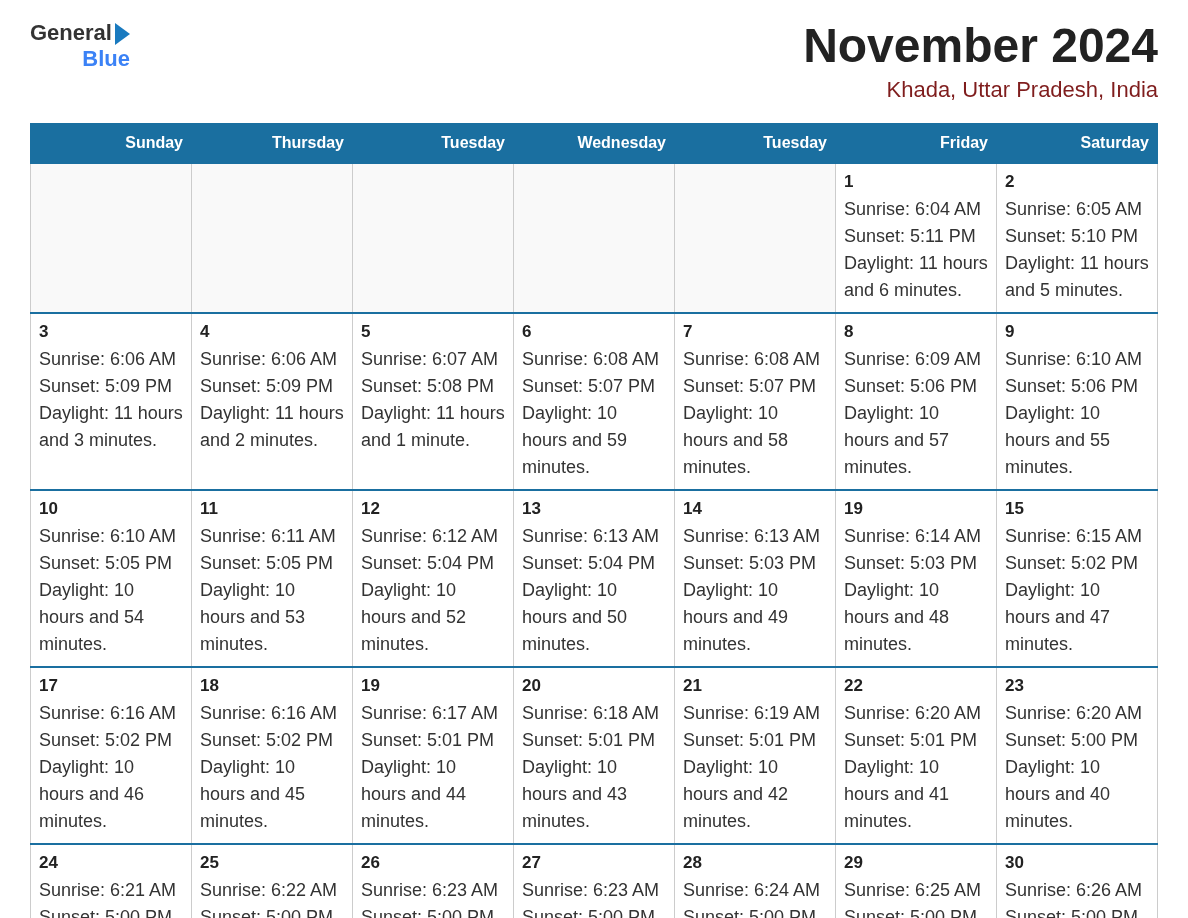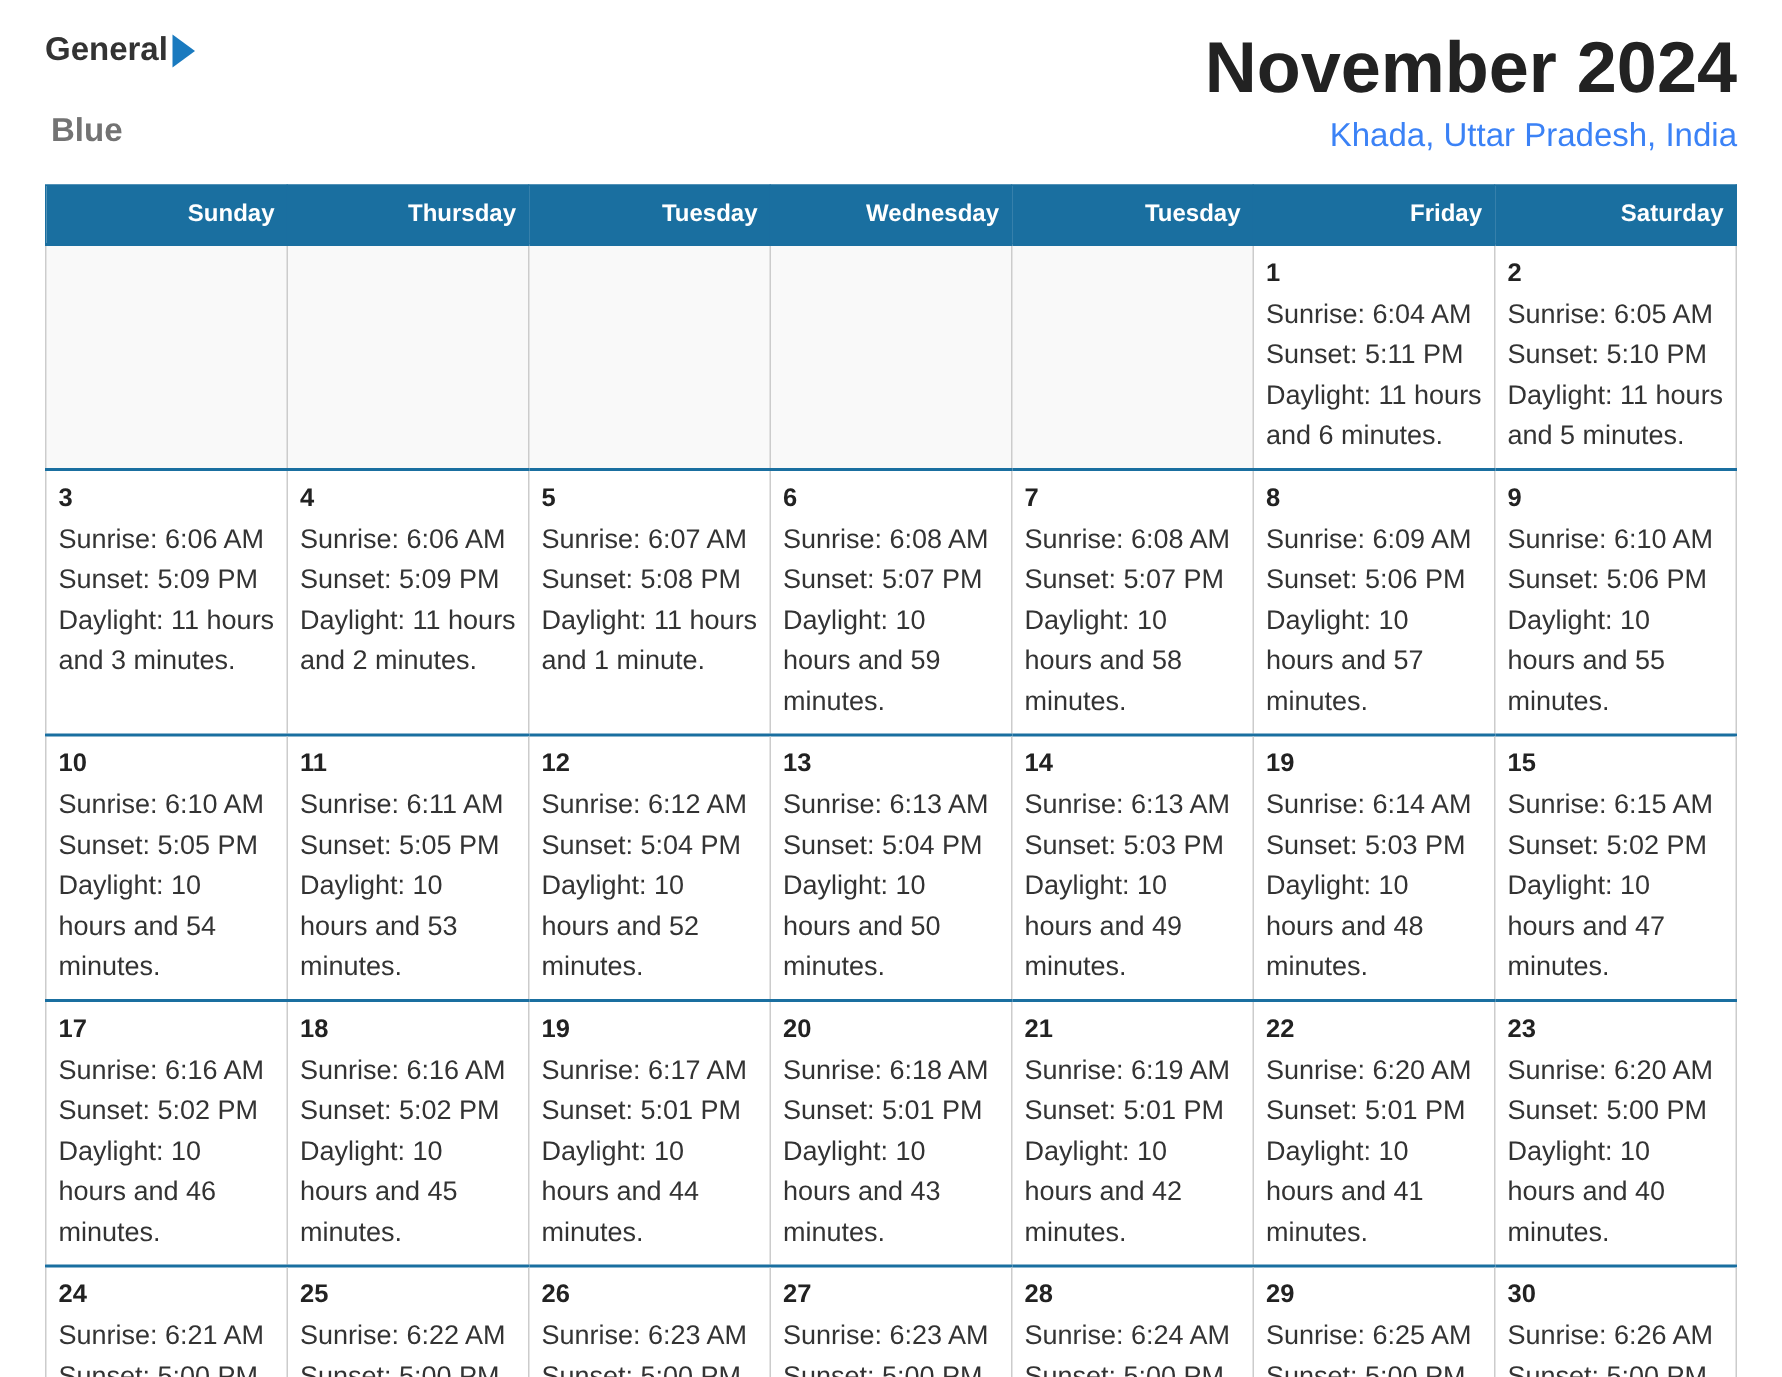--- a/index.html
+++ b/index.html
@@ -20,21 +20,21 @@
       text-align: right;
     }
     .calendar-title {
       font-size: 48px;
       font-weight: bold;
       color: #222;
       line-height: 1.1;
     }
     .calendar-subtitle {
       font-size: 22px;
-      color: #3b82f6;
+      color: #7f1d1d;
       margin-top: 4px;
     }
     .calendar {
       width: 100%;
       border-collapse: collapse;
       table-layout: fixed;
     }
     .calendar thead th {
       background: #1a6fa0;
       color: #fff;
@@ -62,32 +62,31 @@
       font-size: 18px;
       color: #333;
       line-height: 1.5;
     }
     .empty-cell {
       background: #f9f9f9;
     }
     .logo-wrapper {
       display: flex;
       flex-direction: column;
-      align-items: flex-start;
-      gap: 28px;
+      align-items: flex-end;
     }
     .logo-line1 {
       display: flex;
       align-items: center;
     }
     .logo-line2 {
       margin-left: 4px;
       font-size: 22px;
       font-weight: bold;
-      color: #737373;
+      color: #3b82f6;
     }
   </style>
 </head>
 <body>
 
 <div class="header">
   <div class="logo-wrapper">
     <div class="logo-line1">
       <span style="font-size:22px;font-weight:bold;color:#333;">General</span>
       <span style="display:inline-block;width:0;height:0;border-left:15px solid #1a7abf;border-top:11px solid transparent;border-bottom:11px solid transparent;margin-left:3px;margin-top:2px;"></span>

